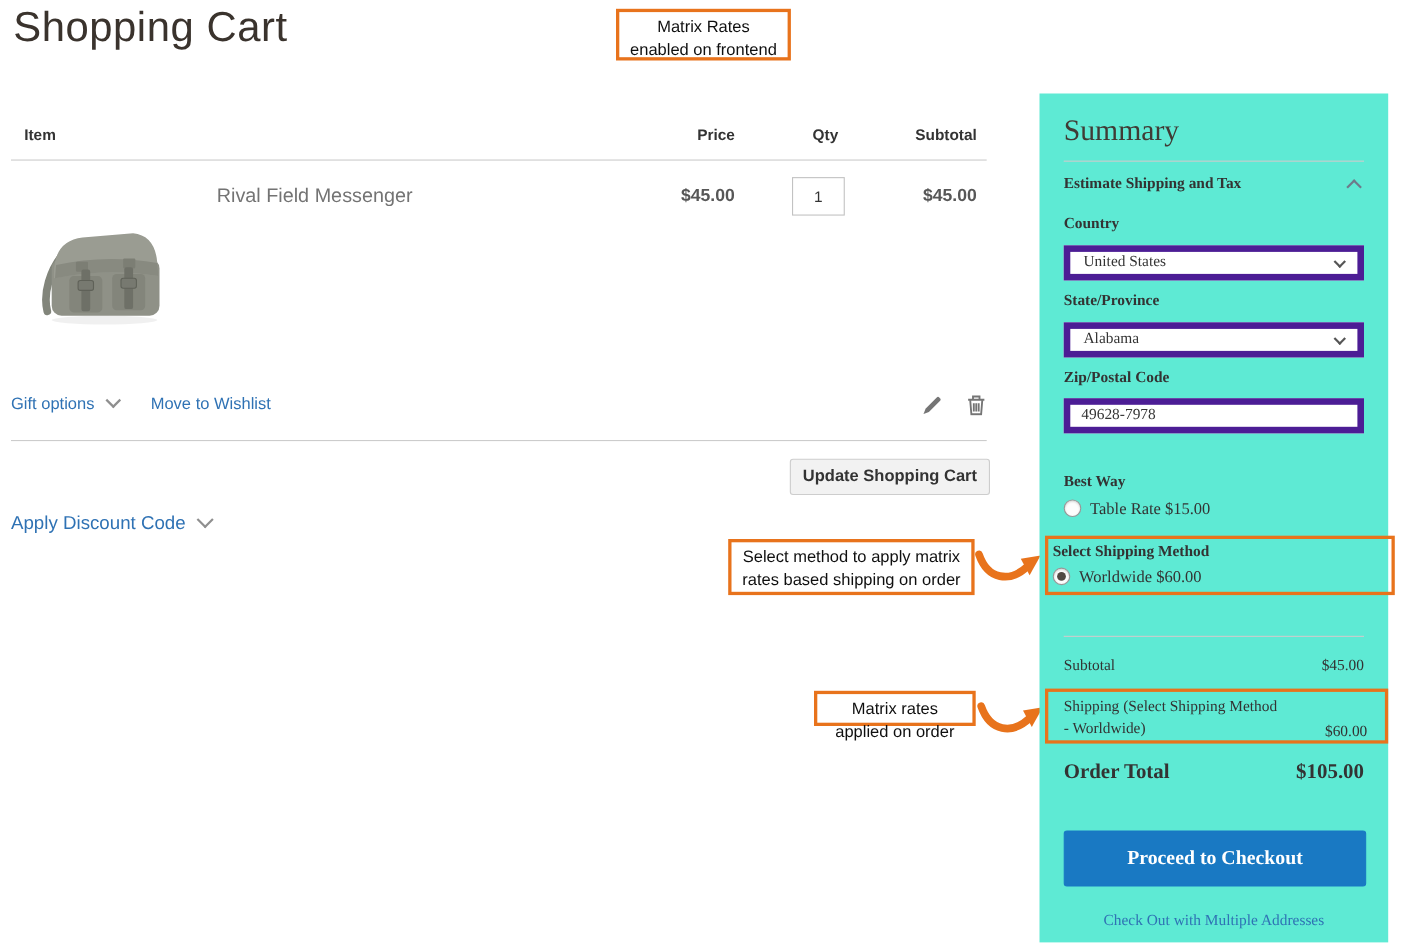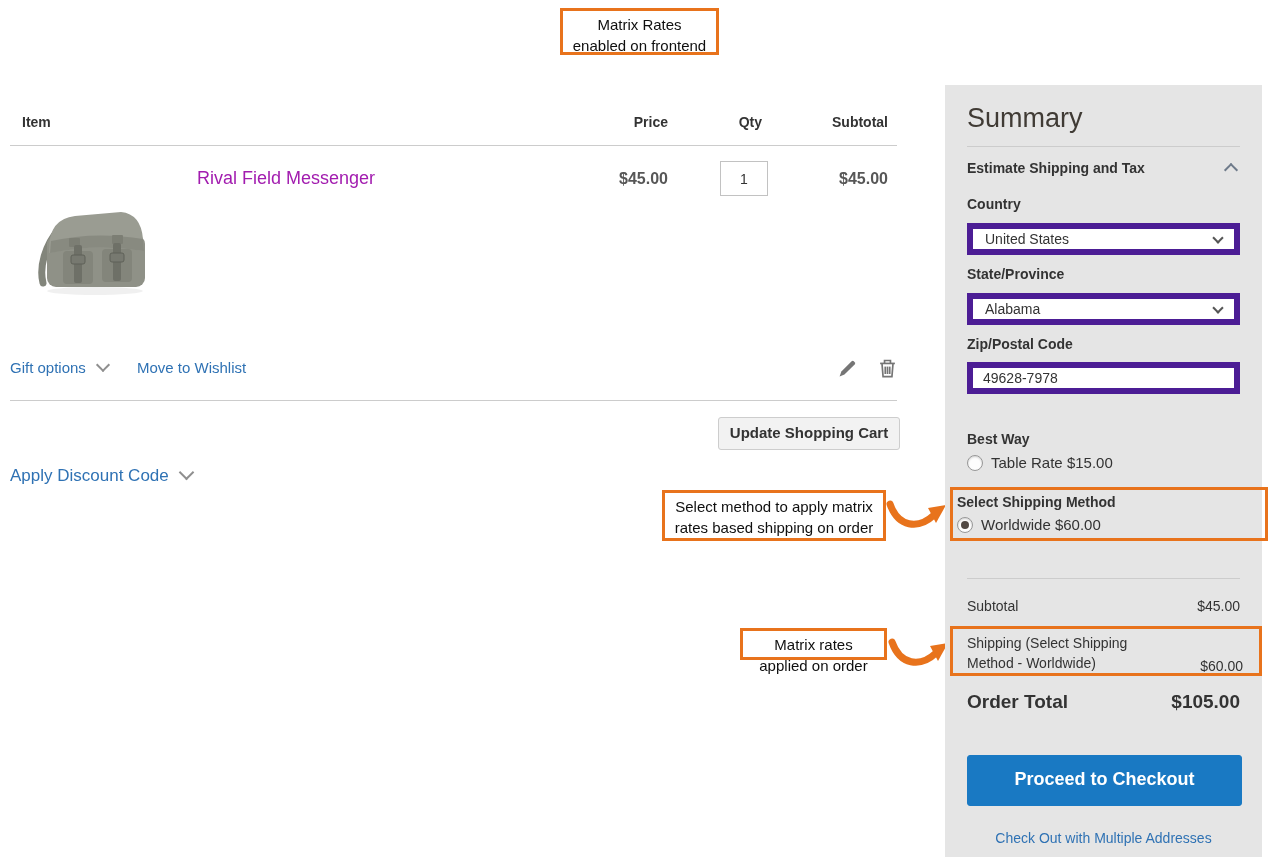--- a/index.html
+++ b/index.html
@@ -4,39 +4,39 @@
 <style>
   html,body{margin:0;padding:0;background:#fff;}
   .page{position:relative;width:1276px;height:857px;background:#fff;overflow:hidden;
         font-family:"Liberation Sans","DejaVu Sans",sans-serif;color:#333;font-size:14px;}
   .abs{position:absolute;}
 
   
   .page-title{left:12px;top:4px;font-size:38px;font-weight:300;color:#3a332d;letter-spacing:.5px;}
   .divider{height:1px;background:#ccc;}
   .col-header{font-weight:700;font-size:14px;color:#333;}
-  .item-name{font-size:18px;color:#a21caf;cursor:pointer;}
+  .item-name{font-size:18px;color:#737373;cursor:pointer;}
   .price{font-weight:700;color:#575757;font-size:16px;}
   .qty-input{left:720px;top:161px;width:42px;height:31px;border:1px solid #c2c2c2;text-align:center;
              font-size:14px;color:#333;font-family:inherit;background:#fff;}
   .link{color:#2f72b4;cursor:pointer;text-decoration:none;}
   .chev{display:inline-block;width:8px;height:8px;border-right:2px solid #8f8f8f;border-bottom:2px solid #8f8f8f;
         transform:rotate(45deg);margin-left:8px;vertical-align:3px;}
   .chev.up{transform:rotate(-135deg);vertical-align:-3px;border-color:#6e7a8a;}
   .chev.small{width:6px;height:6px;border-width:2px;border-color:#555;}
   .icon-btn{cursor:pointer;}
   .btn-secondary{left:718px;top:417px;width:180px;height:31px;background:#f2f2f2;border:1px solid #cdcdcd;
                  border-radius:3px;font-weight:600;font-size:15px;color:#333;text-align:center;line-height:29px;cursor:pointer;}
 
   
   .callout{border:3px solid #e8731c;background:#fff;color:#0f0f0f;text-align:center;
            font-size:15px;line-height:1.4;padding:3px 7px;box-sizing:border-box;}
 
   
-  .sidebar{left:945px;top:85px;width:317px;height:772px;background:#e5e5e5;}
+  .sidebar{left:945px;top:85px;width:317px;height:772px;background:#5eead4;font-family:Liberation Serif, serif;}
   .summary-title{left:22px;top:18px;font-size:27px;font-weight:300;color:#403b35;}
   .sb-divider{left:22px;width:273px;height:1px;background:#ccc;}
   .sb-label{font-weight:700;font-size:14px;color:#333;}
   .field-label{font-weight:600;font-size:14px;color:#333;}
   .select,.text-input{left:22px;width:273px;height:32px;background:#fff;border:6px solid #4c1d95;
          box-sizing:border-box;font-size:14px;color:#333;}
   .select{display:flex;align-items:center;justify-content:space-between;padding:0 12px;cursor:pointer;}
   .text-input{padding:0 10px;font-family:inherit;}
   .radio{display:inline-block;width:14px;height:14px;border-radius:50%;background:#fdfdfd;
          border:1px solid #979797;box-shadow:inset 0 1px 2px rgba(0,0,0,.18);vertical-align:-3px;margin-right:8px;position:relative;cursor:pointer;}
@@ -46,20 +46,21 @@
   .tot-label{font-size:14px;color:#333;}
   .tot-value{font-size:14px;color:#333;}
   .btn-primary{left:22px;top:670px;width:273px;height:49px;background:#1979c3;border:1px solid #1979c3;border-radius:3px;
                color:#fff;font-weight:700;font-size:18px;text-align:center;line-height:47px;cursor:pointer;}
 </style>
 </head>
 <body>
 
 <div class="page">
 
+  <div class="abs page-title">Shopping Cart</div>
 
   <div class="abs callout" style="left:560px;top:8px;width:159px;height:47px;">Matrix Rates enabled on frontend</div>
 
   <div class="abs col-header" style="left:22px;top:114px;">Item</div>
   <div class="abs col-header" style="left:560px;top:114px;width:108px;text-align:right;">Price</div>
   <div class="abs col-header" style="left:700px;top:114px;width:62px;text-align:right;">Qty</div>
   <div class="abs col-header" style="left:780px;top:114px;width:108px;text-align:right;">Subtotal</div>
   <div class="abs divider" style="left:10px;top:145px;width:887px;"></div>
 
   <div class="abs item-name" style="left:197px;top:168px;">Rival Field Messenger</div>

